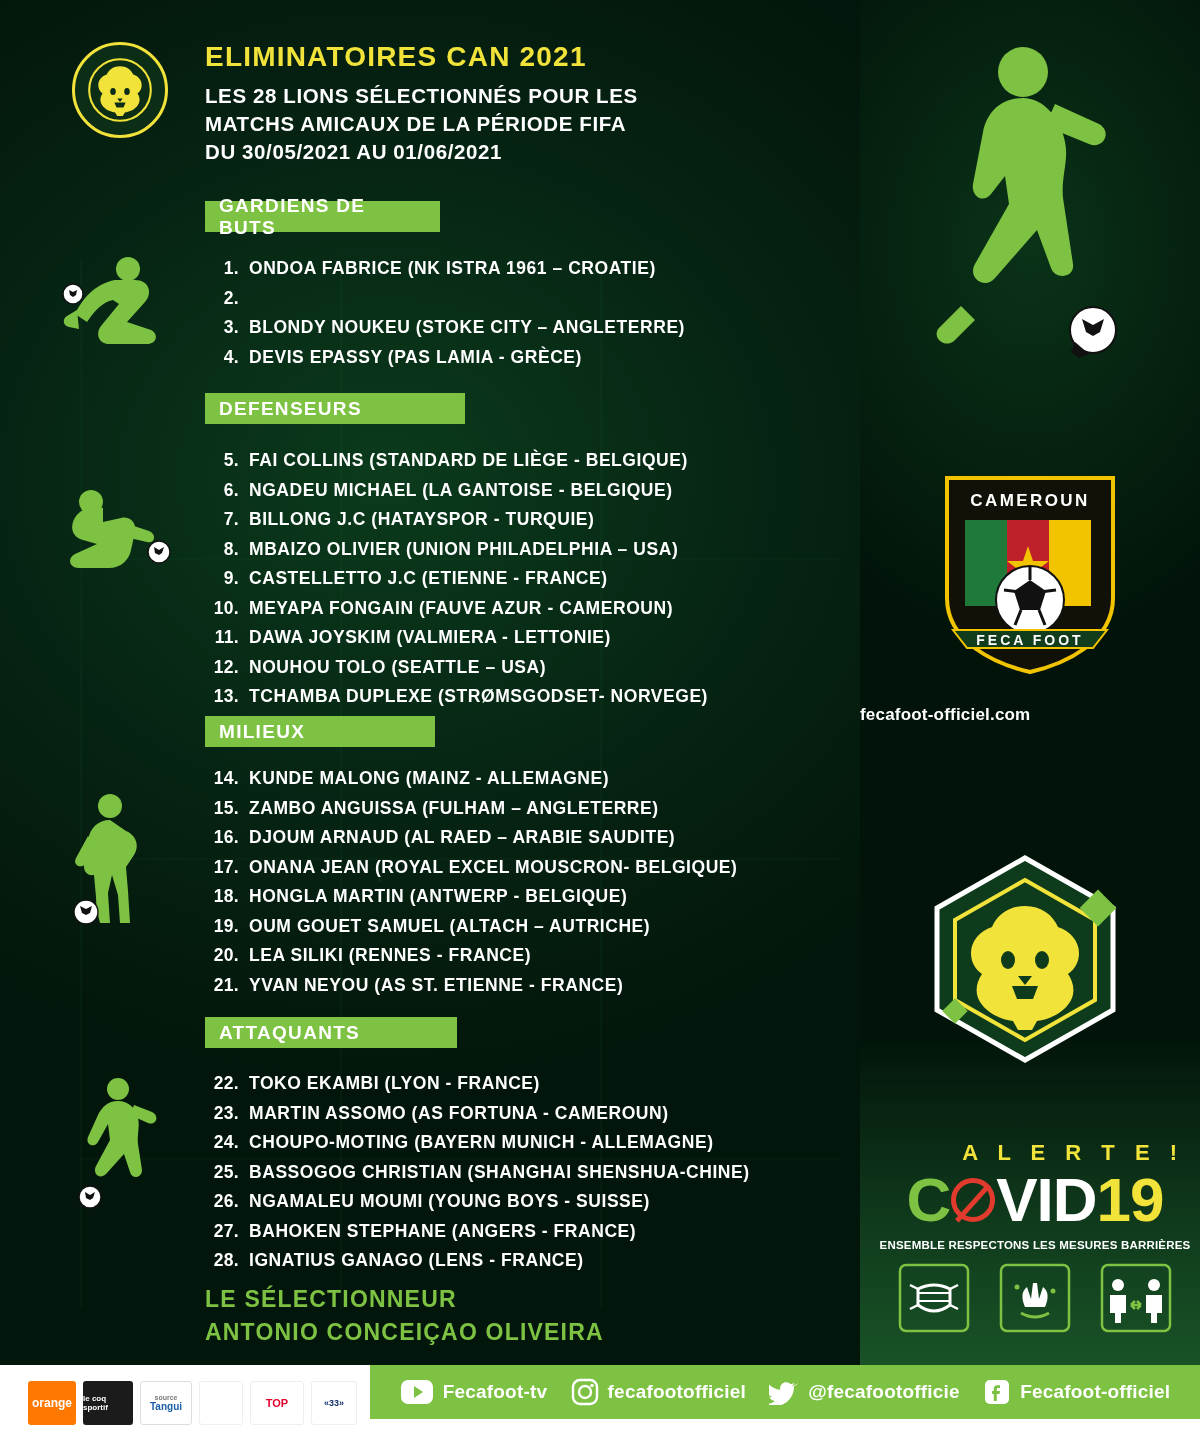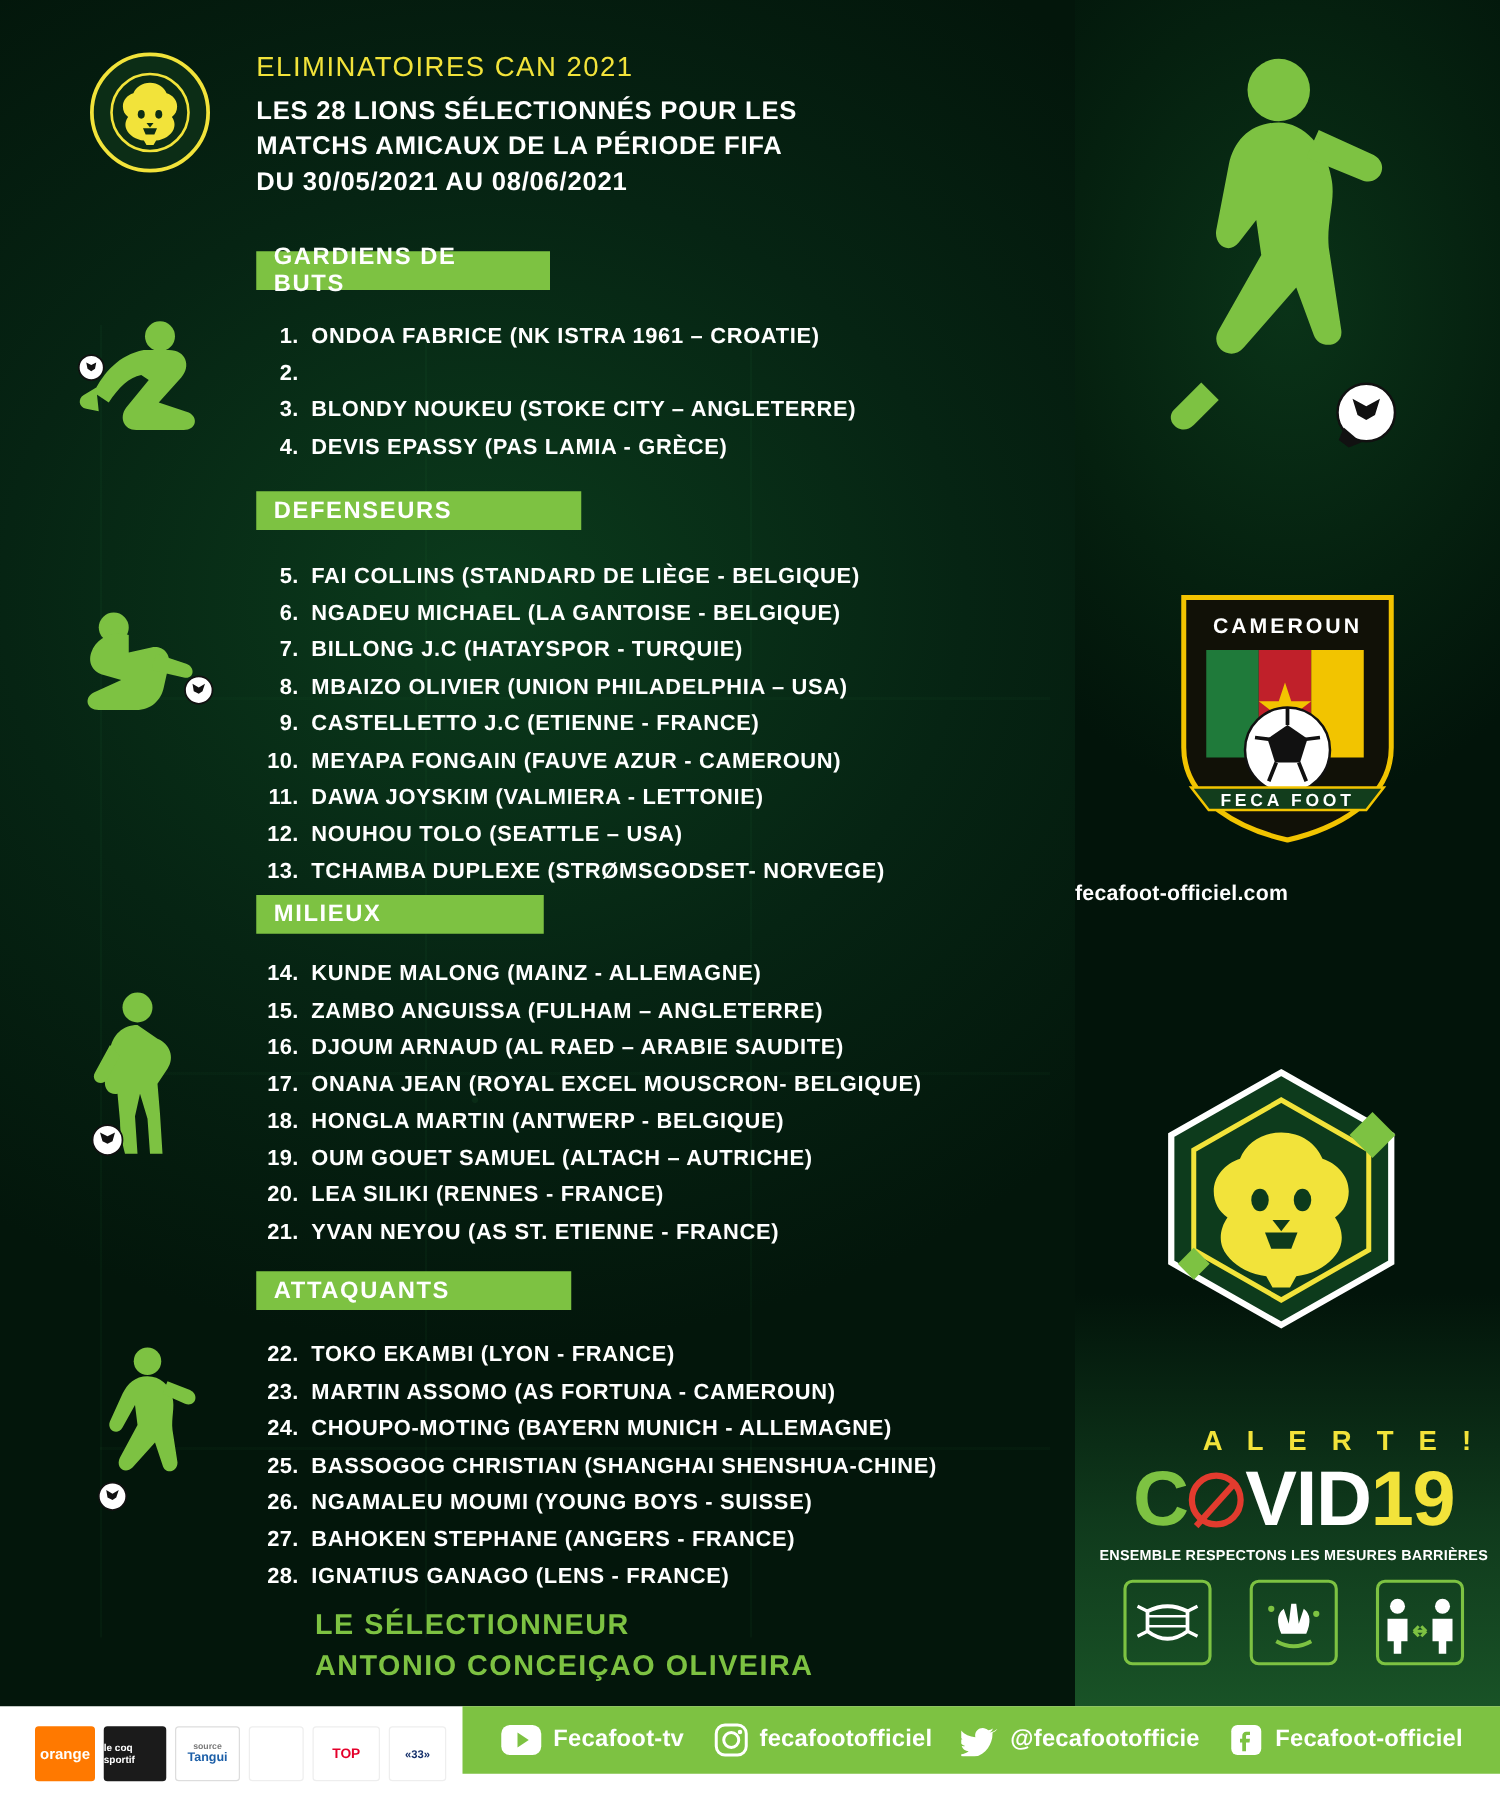--- a/index.html
+++ b/index.html
@@ -45,21 +45,21 @@
   
   .header { position: absolute; left: 0; top: 0; width: 860px; height: 185px; }
   .crest-circle {
     position: absolute; left: 72px; top: 42px; width: 96px; height: 96px;
     border-radius: 50%; background: #0c2d16; border: 3px solid #f2e33a;
     display: flex; align-items: center; justify-content: center;
   }
   .lion-mini { width: 70px; height: 70px; }
   .titles { position: absolute; left: 205px; top: 42px; width: 640px; }
   .title-main {
-    color: #f2e33a; font-size: 22px; font-weight: normal; letter-spacing: 1.2px;
+    color: #f2e33a; font-size: 28px; font-weight: bold; letter-spacing: 1.2px;
     line-height: 1.1;
   }
   .title-sub {
     margin-top: 9px; color: #ffffff; font-size: 20.5px; font-weight: bold;
     letter-spacing: .6px; line-height: 1.38;
   }
 
   
   .sec-head {
     position: absolute; height: 31px; background: #7dc242;
@@ -78,21 +78,21 @@
   .pname {
     color: #ffffff; font-size: 17.5px; font-weight: bold; letter-spacing: .55px;
     white-space: nowrap;
   }
 
   
   .sil { position: absolute; }
   .sil svg { display: block; }
 
   
-  .coach { position: absolute; left: 205px; top: 1283px; margin-left: 47px; }
+  .coach { position: absolute; left: 205px; top: 1283px; }
   .coach div {
     color: #7dc242; font-size: 23px; font-weight: bold; letter-spacing: 1.2px;
     line-height: 1.42;
   }
 
   
   .fede-badge { position: absolute; left: 935px; top: 470px; width: 190px; height: 210px; }
   .fede-url {
     position: absolute; left: 860px; top: 705px; width: 340px; text-align: left;
     color: #ffffff; font-size: 17px; font-weight: bold; letter-spacing: .2px;
@@ -159,21 +159,21 @@
         <ellipse cx="60" cy="52" rx="4" ry="5" fill="#0c2d16"></ellipse>
         <path d="M42 68h16l-3 7h-10z" fill="#0c2d16"></path>
         <path d="M46 62h8l-4 5z" fill="#0c2d16"></path>
       </svg>
     </div>
     <div class="titles">
       <div class="title-main">ELIMINATOIRES CAN 2021</div>
       <div class="title-sub">
         <div>LES 28 LIONS SÉLECTIONNÉS POUR LES</div>
         <div>MATCHS AMICAUX DE LA PÉRIODE FIFA</div>
-        <div>DU 30/05/2021 AU 08/06/2021</div>
+        <div>DU 30/05/2021 AU 01/06/2021</div>
       </div>
     </div>
   </div>
 
   <div class="sec-head" style="left:205px; top:201px; width:235px;">
     <span>GARDIENS DE BUTS</span>
   </div>
   <div class="sil" style="left:55px; top:250px;">
     <svg width="120" height="110" viewBox="0 0 120 110">
       <circle cx="73" cy="19" r="12" fill="#7dc242"></circle>

